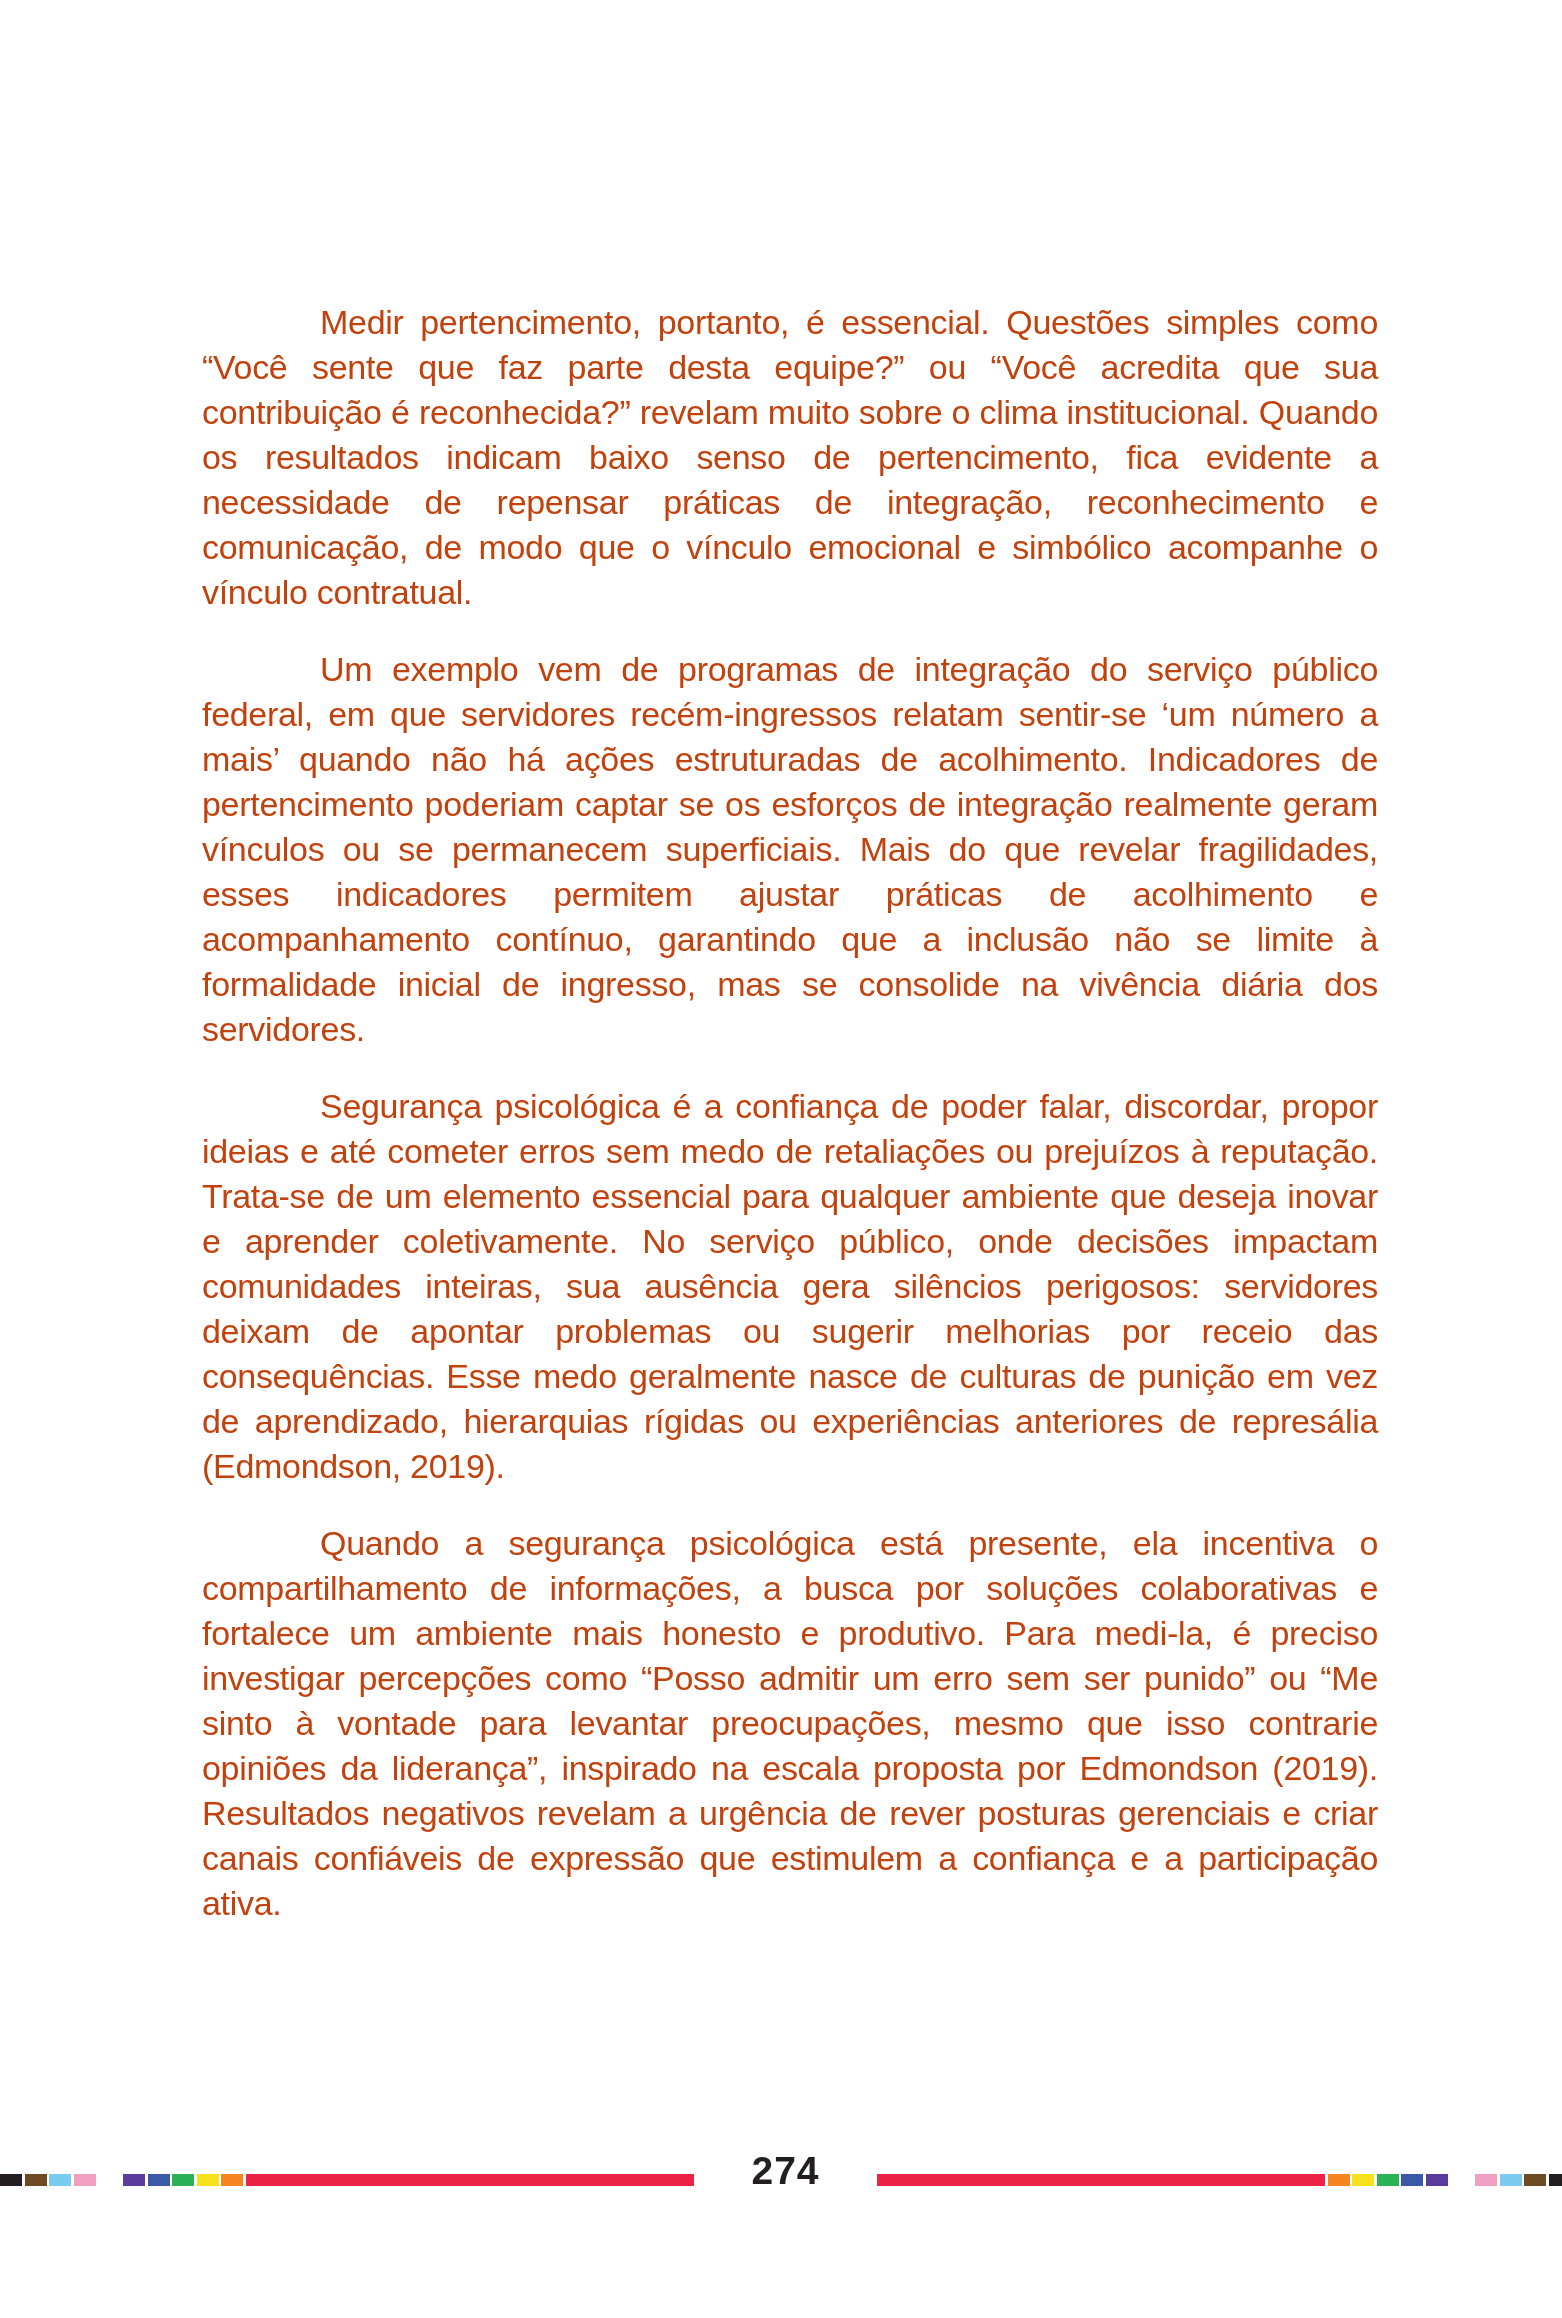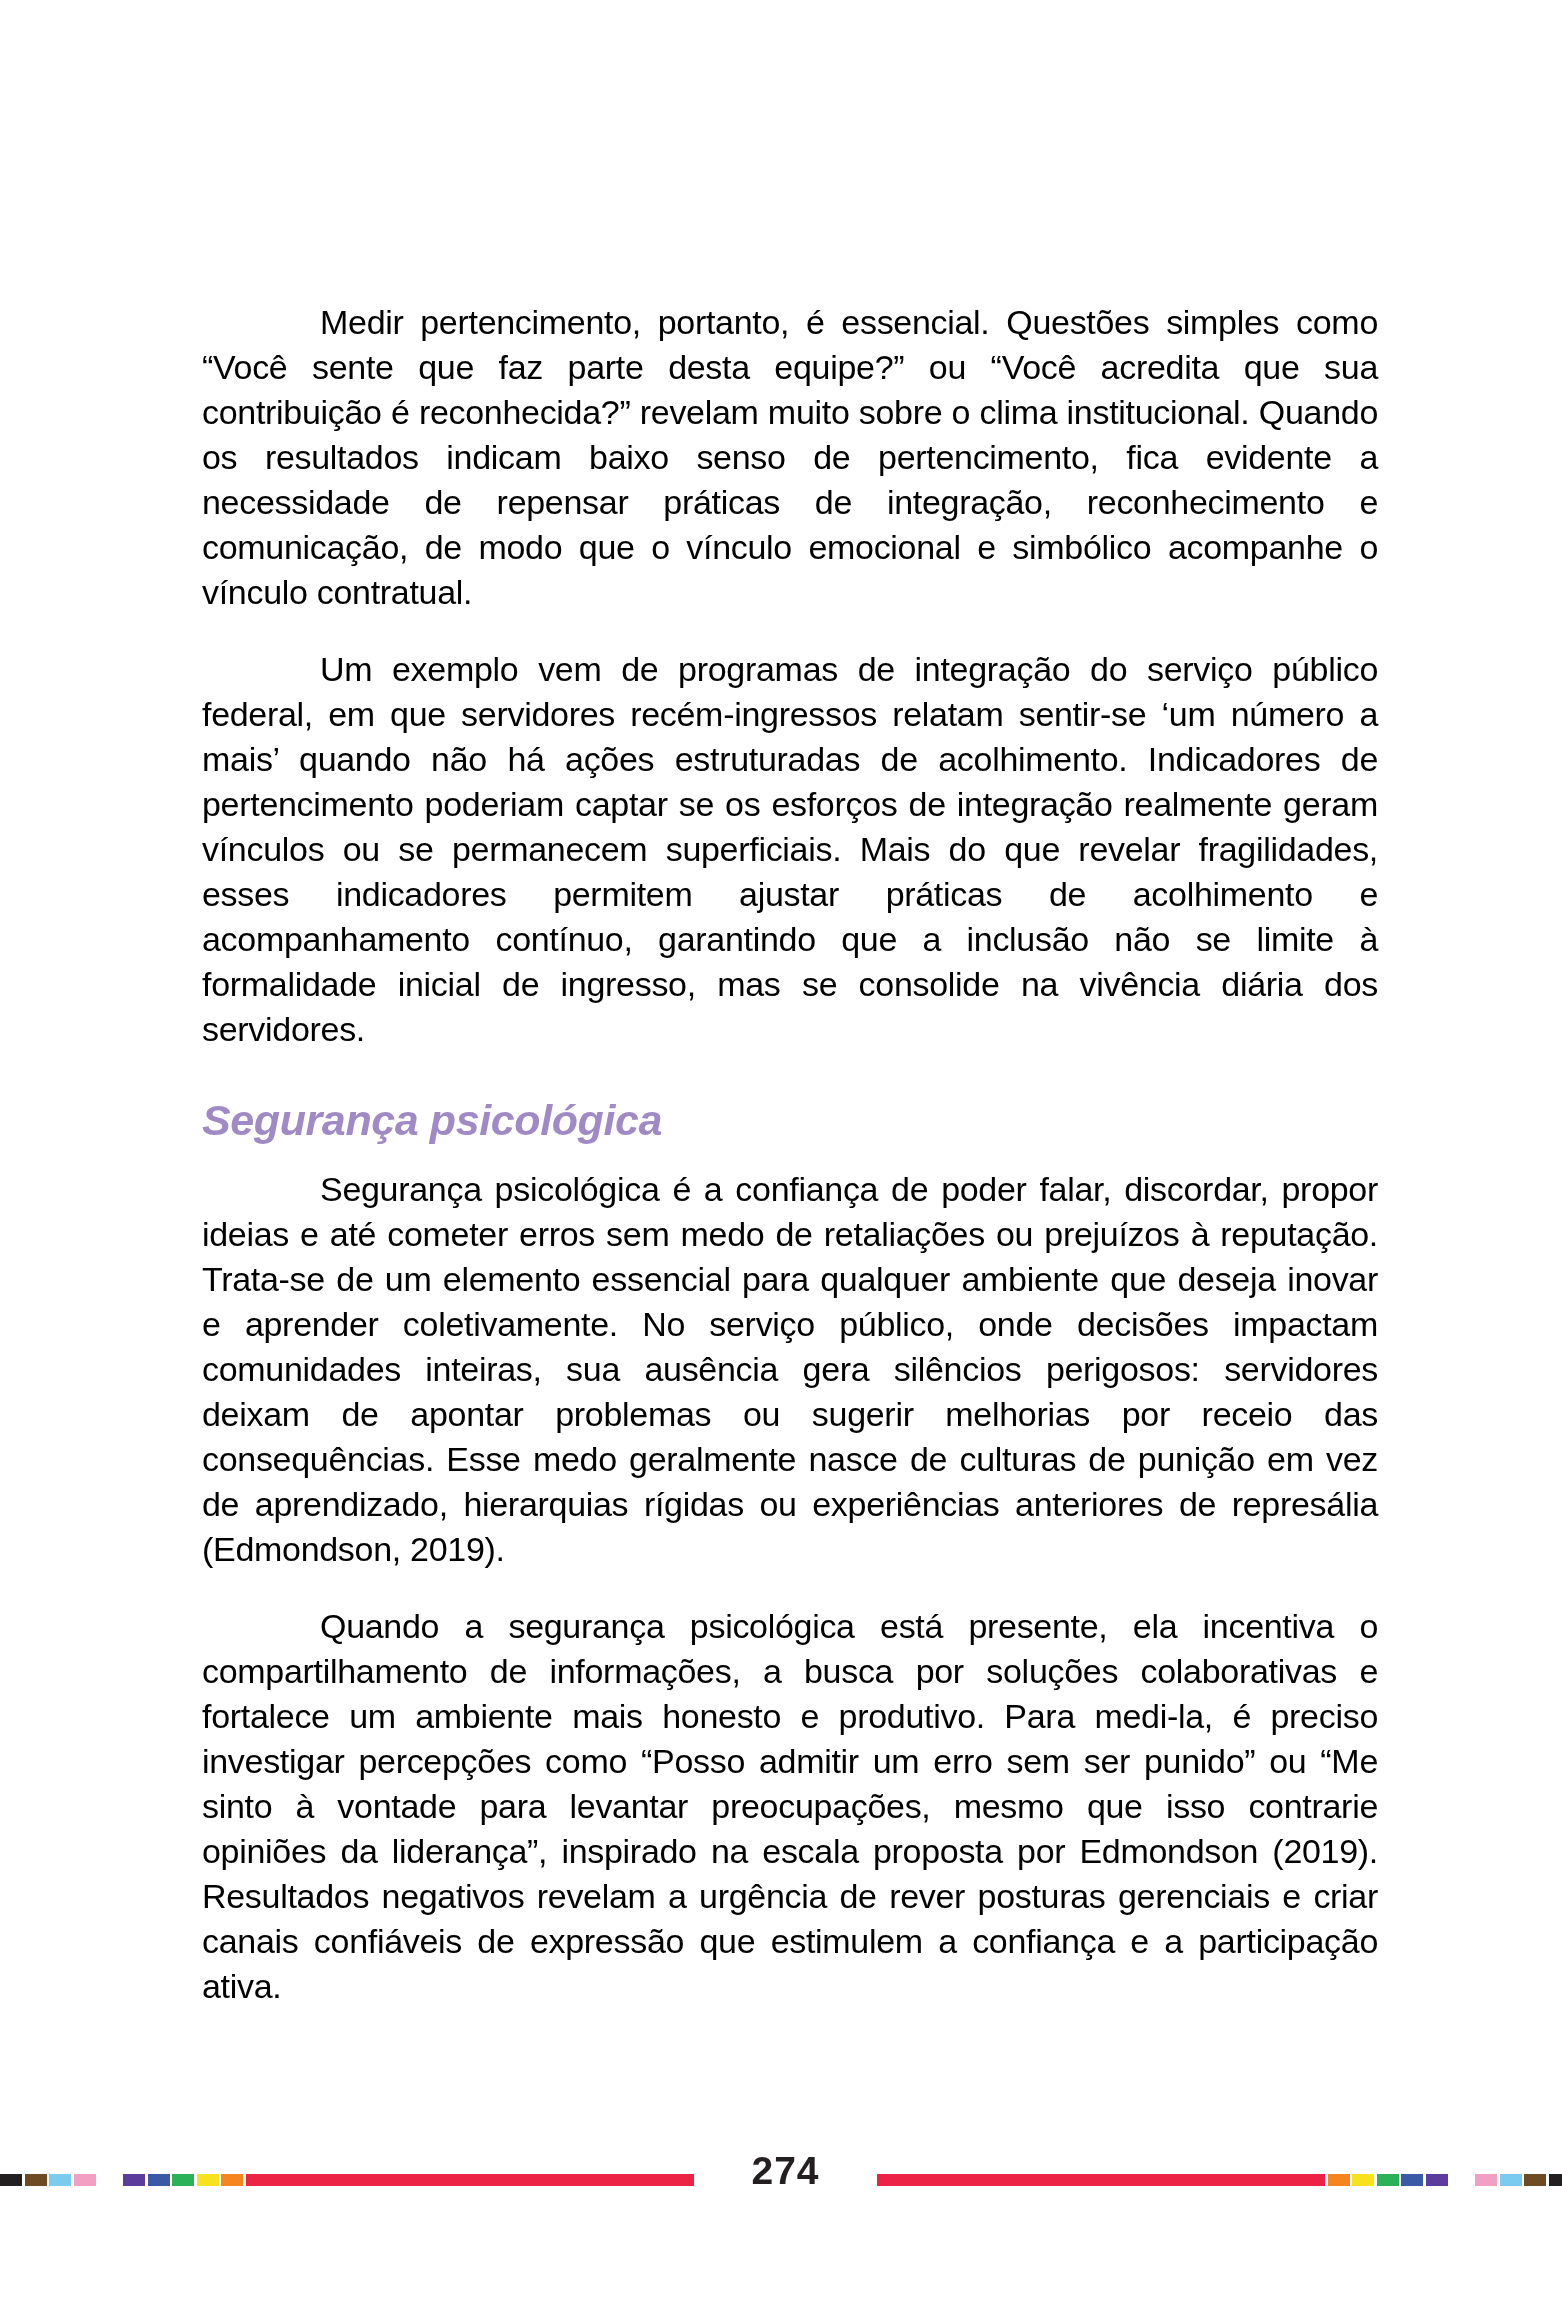--- a/index.html
+++ b/index.html
@@ -22,21 +22,21 @@
     top: 300px;
     width: 1176px;
   }
   .body-para {
     margin: 0 0 32px 0;
     font-size: 34px;
     line-height: 45px;
     letter-spacing: -0.3px;
     text-align: justify;
     text-indent: 118px;
-    color: #000000;
+    color: #c2410c;
   }
   .section-heading {
     margin: 44px 0 22px 0;
     font-size: 43px;
     line-height: 1.15;
     font-weight: 700;
     font-style: italic;
     letter-spacing: -0.4px;
   }
   .page-footer {
@@ -88,21 +88,20 @@
   }
 </style>
 </head>
 <body>
 
 <div class="page">
 
   <main class="content">
     <p class="body-para">Medir pertencimento, portanto, é essencial. Questões simples como “Você sente que faz parte desta equipe?” ou “Você acredita que sua contribuição é reconhecida?” revelam muito sobre o clima institucional. Quando os resultados indicam baixo senso de pertencimento, fica evidente a necessidade de repensar práticas de integração, reconhecimento e comunicação, de modo que o vínculo emocional e simbólico acompanhe o vínculo contratual.</p>
     <p class="body-para">Um exemplo vem de programas de integração do serviço público federal, em que servidores recém-ingressos relatam sentir-se ‘um número a mais’ quando não há ações estruturadas de acolhimento. Indicadores de pertencimento poderiam captar se os esforços de integração realmente geram vínculos ou se permanecem superficiais. Mais do que revelar fragilidades, esses indicadores permitem ajustar práticas de acolhimento e acompanhamento contínuo, garantindo que a inclusão não se limite à formalidade inicial de ingresso, mas se consolide na vivência diária dos servidores.</p>
-    <h2 class="section-heading" style="color: rgb(159, 138, 198);">Segurança psicológica</h2>
     <p class="body-para">Segurança psicológica é a confiança de poder falar, discordar, propor ideias e até cometer erros sem medo de retaliações ou prejuízos à reputação. Trata-se de um elemento essencial para qualquer ambiente que deseja inovar e aprender coletivamente. No serviço público, onde decisões impactam comunidades inteiras, sua ausência gera silêncios perigosos: servidores deixam de apontar problemas ou sugerir melhorias por receio das consequências. Esse medo geralmente nasce de culturas de punição em vez de aprendizado, hierarquias rígidas ou experiências anteriores de represália (Edmondson, 2019).</p>
     <p class="body-para">Quando a segurança psicológica está presente, ela incentiva o compartilhamento de informações, a busca por soluções colaborativas e fortalece um ambiente mais honesto e produtivo. Para medi-la, é preciso investigar percepções como “Posso admitir um erro sem ser punido” ou “Me sinto à vontade para levantar preocupações, mesmo que isso contrarie opiniões da liderança”, inspirado na escala proposta por Edmondson (2019). Resultados negativos revelam a urgência de rever posturas gerenciais e criar canais confiáveis de expressão que estimulem a confiança e a participação ativa.</p>
   </main>
 
   <footer class="page-footer">
     <div class="footer-bar">
       <div class="flag-group">
           <div class="flag-seg" style="background: rgb(35, 31, 32);"></div>
           <div class="flag-seg" style="background: rgb(111, 75, 35);"></div>
           <div class="flag-seg" style="background: rgb(123, 203, 241);"></div>

